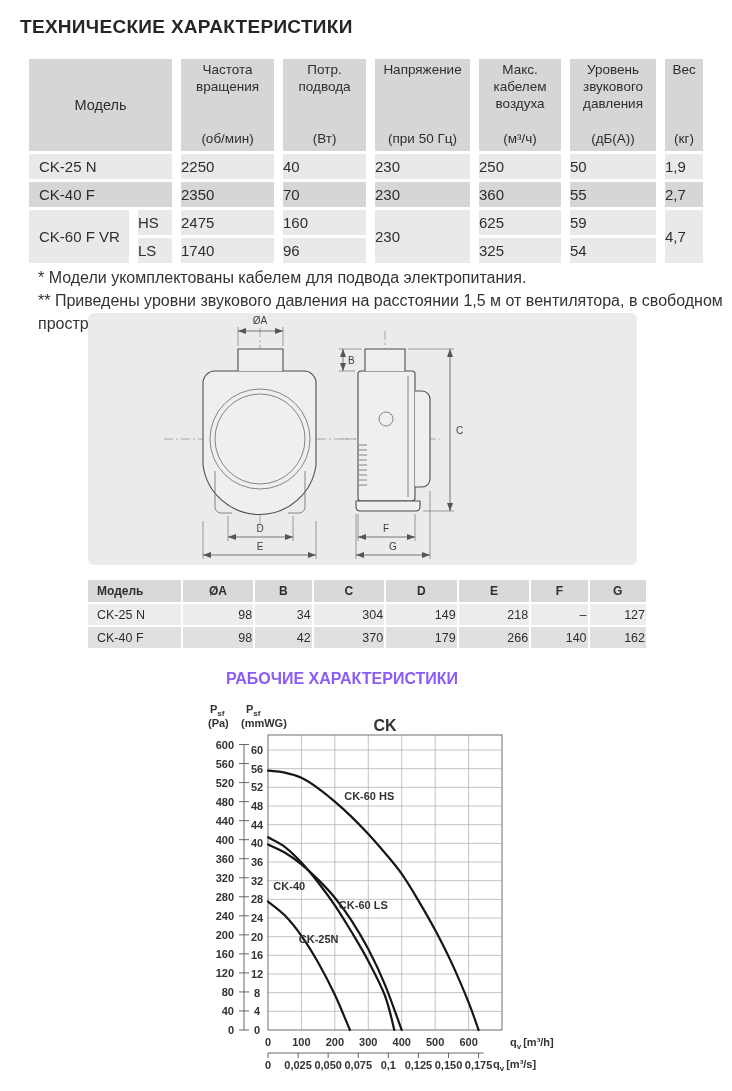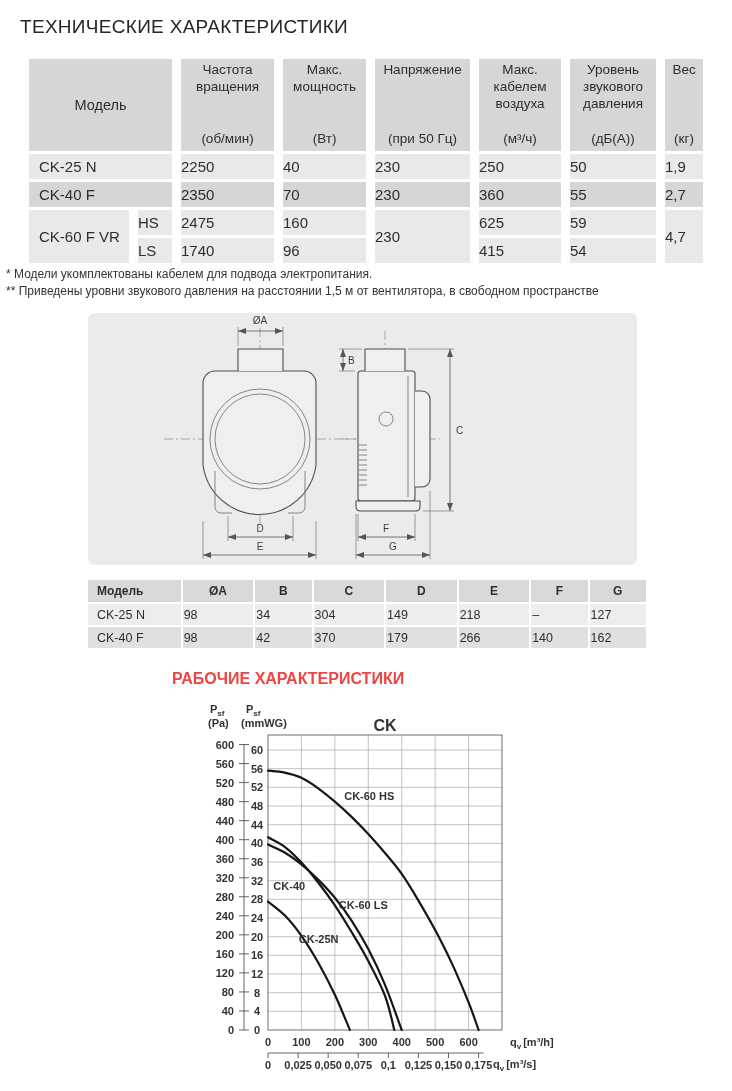--- a/index.html
+++ b/index.html
@@ -3,53 +3,53 @@
 <meta charset="utf-8">
 <style>
   html,body{margin:0;padding:0;}
   body{
     width:732px;height:1091px;position:relative;background:#ffffff;
     font-family:"Liberation Sans",sans-serif;color:#2e2e2e;overflow:hidden;
   }
   .abs{position:absolute;}
 
   
-  .page-title{left:20px;top:16px;font-size:19px;font-weight:400;letter-spacing:.3px;color:#262626;}
-  .section-title{left:172px;top:670px;width:340px;font-size:16px;font-weight:700;color:#ef4444;}
+  .page-title{left:20px;top:16px;font-size:19px;font-weight:700;letter-spacing:.3px;color:#262626;}
+  .section-title{left:172px;top:670px;width:340px;text-align:center;font-size:16px;font-weight:700;color:#8b5cf6;}
 
   
   table{border-collapse:separate;table-layout:fixed;}
   .specs{left:20px;top:56px;}
   .specs table{width:692px;border-spacing:9px 3px;}
   .specs th,.specs td{background:#e9e9e9;font-weight:400;padding:0;}
   .specs th{background:#d6d6d6;font-size:13.5px;line-height:1.25;}
   .specs .hwrap{display:flex;flex-direction:column;justify-content:space-between;height:86px;padding:3px 2px;}
   .specs .hmid{display:flex;align-items:center;justify-content:center;height:92px;font-size:14.5px;}
   .specs td{font-size:15px;text-align:left;height:25px;}
   .specs td.model{text-align:left;padding-left:10px;}
   .specs tr.alt td{background:#d6d6d6;}
 
   
-  .footnotes{left:6px;top:266px;font-size:12px;line-height:1.45;color:#333;}
+  .footnotes{left:38px;top:266px;font-size:16px;line-height:1.45;color:#333;}
 
   
   .panel{left:88px;top:313px;width:549px;height:252px;background:#ebebeb;border-radius:6px;}
   .panel svg{display:block;}
   .oln{fill:#efefef;stroke:#4d4d4d;stroke-width:1.1;}
   .oln2{fill:none;stroke:#6a6a6a;stroke-width:.8;}
   .dash{stroke:#8a8a8a;stroke-width:.7;stroke-dasharray:9 3 2 3;fill:none;}
   .dim{stroke:#555;stroke-width:.8;fill:none;}
   .ext{stroke:#777;stroke-width:.7;}
   .dimtxt{font-size:10px;fill:#3d3d3d;}
 
   
   .dims{left:86px;top:578px;}
   .dims table{width:562px;border-spacing:2px 2px;}
   .dims th{background:#d9d9d9;font-size:12px;height:20px;font-weight:700;}
-  .dims td{background:#ededed;font-size:12.5px;height:19px;text-align:left;}
+  .dims td{background:#ededed;font-size:12.5px;height:19px;text-align:right;}
   .dims tr.alt td{background:#e0e0e0;}
   .dims th.model,.dims td.model{text-align:left;padding-left:9px;}
 
   
   .chart{left:200px;top:700px;font-weight:bold;}
   .ctxt{font-size:11px;fill:#333;}
 </style>
 </head>
 <body>
 
@@ -73,21 +73,21 @@
             <div class="hmid">Модель</div>
           </th>
       <th>
             <div class="hwrap">
               <div>Частота вращения</div>
               <div>(об/мин)</div>
             </div>
           </th>
       <th>
             <div class="hwrap">
-              <div>Макс. мощность</div>
+              <div>Потр. подвода</div>
               <div>(Вт)</div>
             </div>
           </th>
       <th>
             <div class="hwrap">
               <div>Напряжение</div>
               <div>(при 50 Гц)</div>
             </div>
           </th>
       <th>
@@ -134,21 +134,21 @@
       <td>160</td>
       <td rowspan="2">230</td>
       <td>625</td>
       <td>59</td>
       <td rowspan="2">4,7</td>
     </tr>
     <tr>
       <td>LS</td>
       <td>1740</td>
       <td>96</td>
-      <td>415</td>
+      <td>325</td>
       <td>54</td>
     </tr>
   </tbody>
     </table>
 </div>
 
 <div class="abs footnotes">
   <div>* Модели укомплектованы кабелем для подвода электропитания.</div>
   <div>** Приведены уровни звукового давления на расстоянии 1,5 м от вентилятора, в свободном пространстве</div>
 </div>

